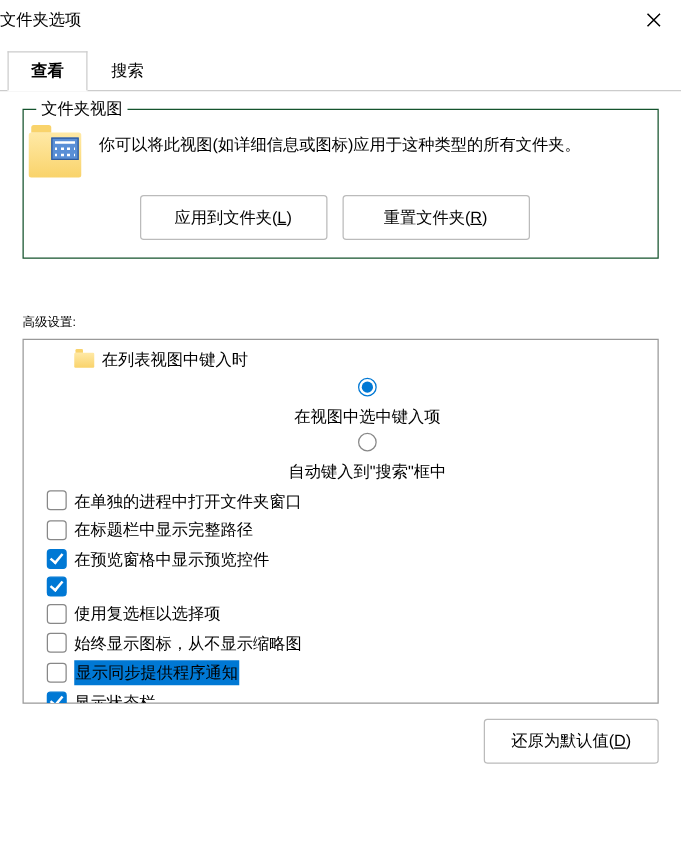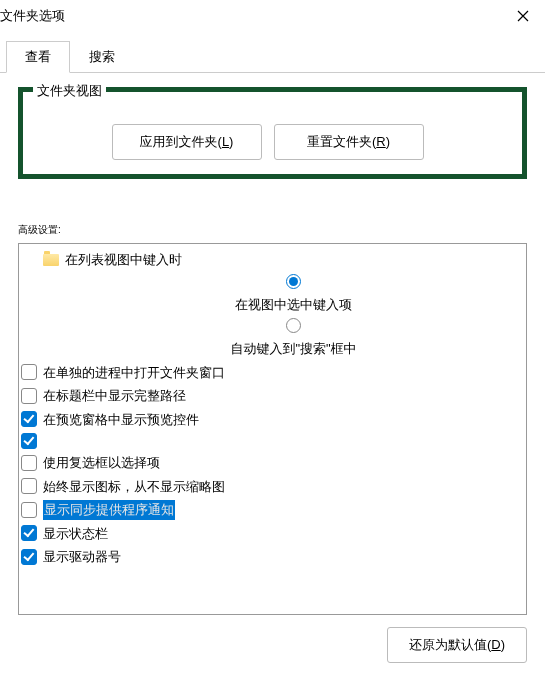--- a/index.html
+++ b/index.html
@@ -35,24 +35,25 @@
   font-size: 13px;
   cursor: pointer;
   border: 1px solid transparent;
   position: relative;
   top: 1px;
 }
 .tab.active {
   border: 1px solid #ccc;
   border-bottom: 1px solid #fff;
   background: #fff;
+  font-weight: bold;
 }
 .content { padding: 14px 18px 0 18px; }
 .groupbox {
-  border: 5px solid #14532d;
+  border: 1px solid #14532d;
   padding: 18px 14px 14px 4px;
   position: relative;
   margin-bottom: 36px;
 }
 .groupbox .legend {
   position: absolute;
   top: -10px;
   left: 10px;
   background: #fff;
   padding: 0 4px;
@@ -102,23 +103,23 @@
   background: #fff;
   border: 1px solid #bbb;
   border-radius: 3px;
   font-size: 13px;
   cursor: pointer;
   text-align: center;
 }
 .adv-label { font-size: 10px; margin-bottom: 6px; margin-top: 44px; }
 .listbox {
   border: 1px solid #999;
-  height: 372px;
+  height: 292px;
   overflow-y: scroll;
-  padding: 4px 2px;
+  padding: 4px 18px;
   position: relative;
 }
 .listbox::-webkit-scrollbar { width: 16px; }
 .listbox::-webkit-scrollbar-track { background: #f0f0f0; }
 .listbox::-webkit-scrollbar-thumb { background: #c0c0c0; }
 .row {
   display: flex;
   align-items: center;
   gap: 6px;
   padding: 2px 0;
@@ -166,21 +167,21 @@
   background:#0078d4;
   border-color:#0078d4;
 }
 .chk.checked::after {
   content:"";
   width:4px;height:8px;
   border:solid #fff;
   border-width:0 2px 2px 0;
   transform:rotate(40deg) translate(-1px,-1px);
 }
-.hl { background:#0078d4; color:#e5e5e5; padding:0 1px; }
+.hl { background:#0078d4; color:#000000; padding:0 1px; }
 .footer {
   display:flex;
   justify-content:flex-end;
   padding: 12px 18px 0 0;
 }
 .underline { text-decoration: underline; }
 </style>
 </head>
 <body>
 
@@ -195,20 +196,26 @@
 
 <div class="tabs">
   <div class="tab active">查看</div>
   <div class="tab">搜索</div>
 </div>
 
 <div class="content">
 
   <div class="groupbox">
     <span class="legend">文件夹视图</span>
+    <div class="gb-row">
+      <div class="folder-icon">
+          <div class="overlay"></div>
+        </div>
+      <div class="gb-text">你可以将此视图(如详细信息或图标)应用于这种类型的所有文件夹。</div>
+    </div>
     <div class="gb-buttons">
       <button class="btn"><span>应用到文件夹(<span class="underline">L</span>)</span></button>
       <button class="btn"><span>重置文件夹(<span class="underline">R</span>)</span></button>
     </div>
   </div>
 
   <div class="adv-label">高级设置:</div>
   <div class="listbox" id="listbox">
       <div class="row indent1">
         <div class="small-folder"></div>

